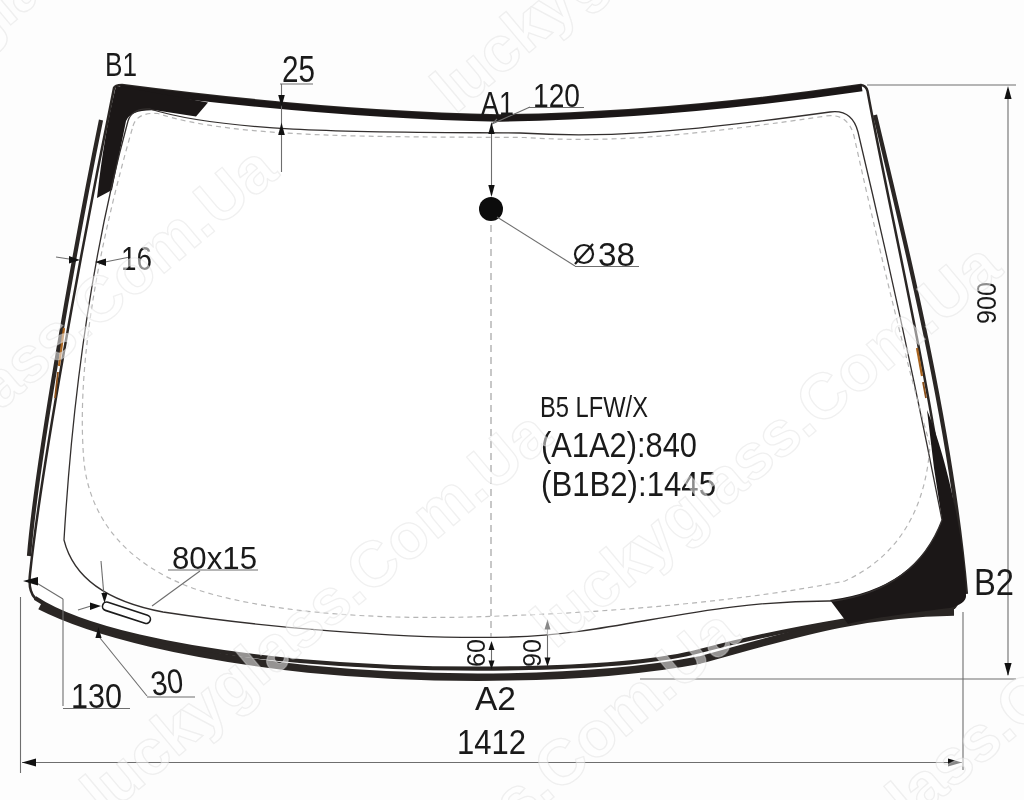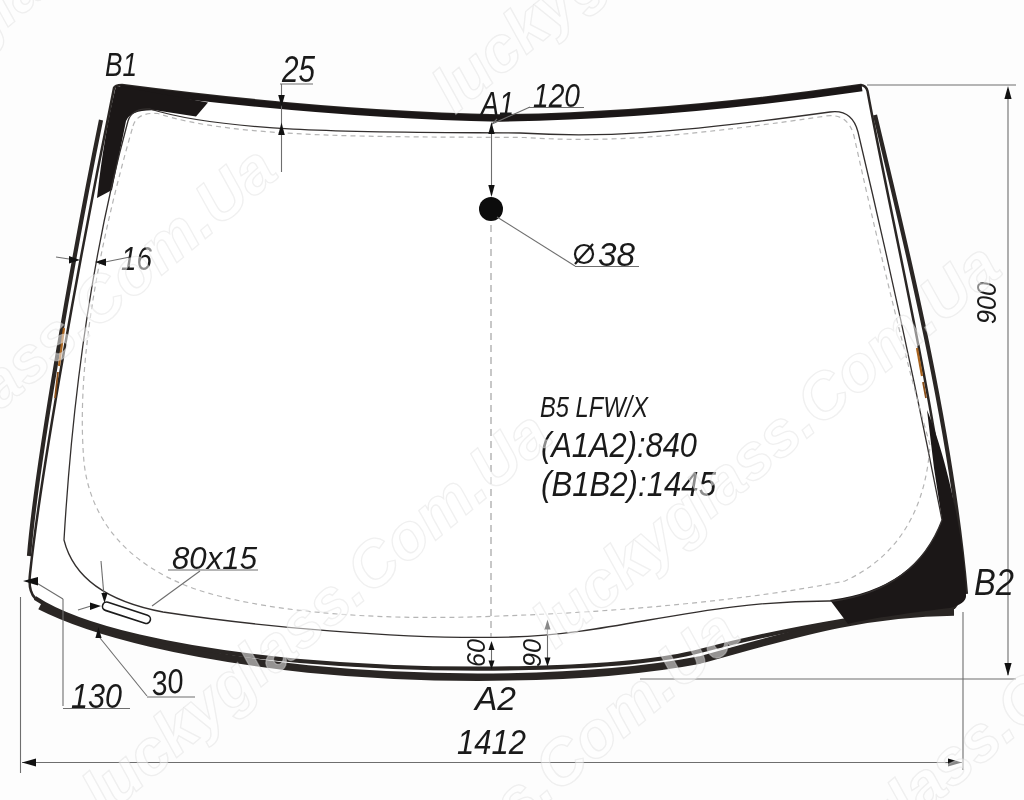--- a/index.html
+++ b/index.html
@@ -1,17 +1,17 @@
 <!DOCTYPE html>
 <html><head>
 <meta charset="utf-8">
 <style>
   html,body{margin:0;padding:0;background:#fdfdfd;}
   .page{position:relative;width:1024px;height:800px;overflow:hidden;background:#fff;
-        font-family:"Liberation Sans", sans-serif;font-style:italic;}
+        font-family:"Liberation Sans", sans-serif;}
   svg{display:block}
 </style>
 </head>
 <body>
 <div class="page">
 <svg width="1024" height="800" viewBox="0 0 1024 800">
 
 <rect x="0" y="0" width="1024" height="800" fill="#fdfdfd"></rect>
 
 <path d="M 101,120 C 74,252 36,468 29,556" fill="none" stroke="#2a2624" stroke-width="4.2"></path>

